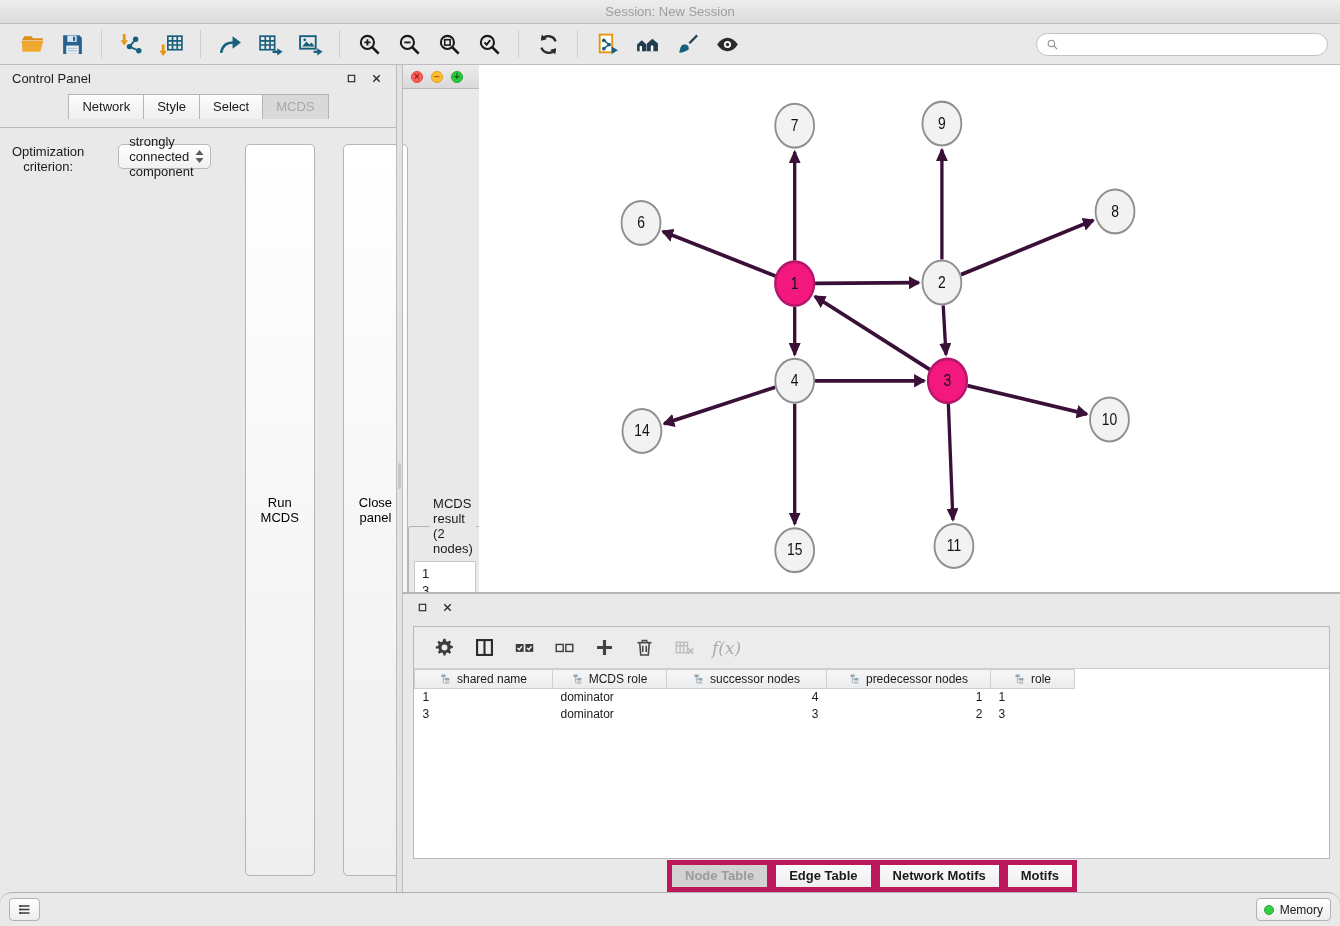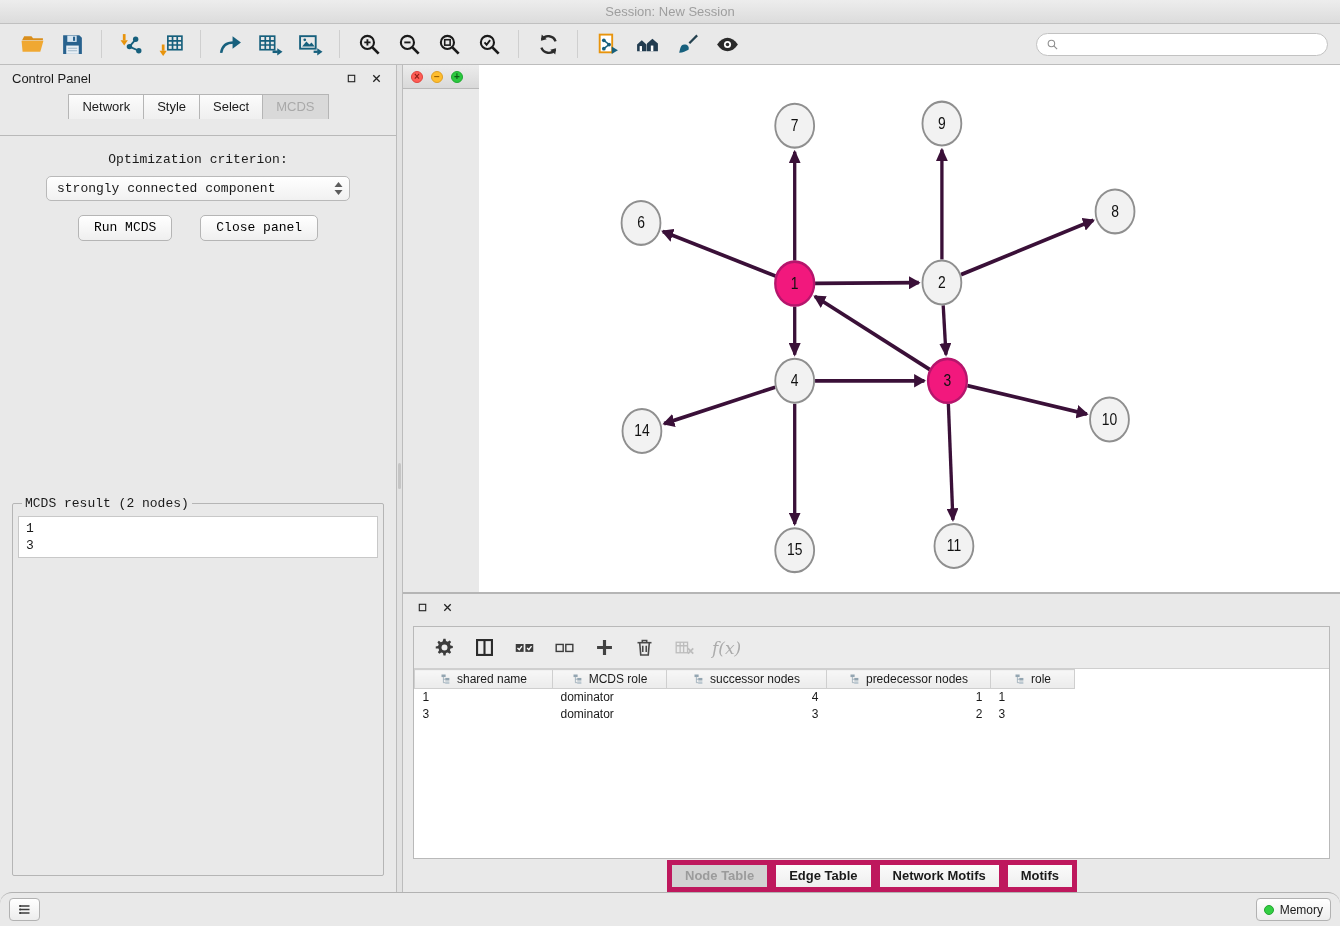--- a/index.html
+++ b/index.html
@@ -24,37 +24,37 @@
 
   .main { flex:1; display:flex; min-height:0; }
 
   
   .control-panel { width:396px; flex:0 0 396px; display:flex; flex-direction:column; background:#e9e9e9; }
   .panel-header { height:27px; flex:0 0 27px; display:flex; align-items:center; padding:0 12px; gap:10px; }
   .panel-header .ph-title { flex:1; }
   .ph-btn { width:15px; height:15px; display:flex; align-items:center; justify-content:center; }
   .ph-btn svg { width:11px; height:11px; }
 
-  .cp-tabbar { display:flex; justify-content:center; padding:2px 0 16px; border-bottom:1px solid #b9b9b9; }
+  .cp-tabbar { display:flex; justify-content:center; padding:2px 0 8px; border-bottom:1px solid #b9b9b9; }
   .cp-tab { padding:4px 13px 5px; border:1px solid #b5b5b5; border-bottom:none; background:linear-gradient(#fcfcfc,#efefef); margin-right:-1px; }
   .cp-tab.active { background:#d9d9d9; color:#a9a9a9; }
 
-  .cp-body { flex:1; display:flex; flex-direction:column; padding:16px 12px; min-height:0;font-family:Liberation Mono, monospace; }
+  .cp-body { flex:1; display:flex; flex-direction:row; padding:16px 12px; min-height:0; }
   .opt-label { text-align:center; margin-bottom:9px; }
   .dropdown { height:25px; margin:0 34px 14px; border:1px solid #b9b9b9; border-radius:5px; background:linear-gradient(#ffffff,#f1f1f1);
               display:flex; align-items:center; padding:0 5px 0 10px; }
   .dropdown .dd-value { flex:1; }
   .dropdown svg { width:11px; height:15px; }
   .btn-row { display:flex; justify-content:center; gap:28px; }
   .mac-btn { padding:4px 15px 5px; border:1px solid #b5b5b5; border-radius:5px; background:linear-gradient(#ffffff,#efefef);
              font-size:13px; font-family:inherit; }
 
   .result-fieldset { margin-top:auto; height:380px; border:1px solid #b5b5b5; border-radius:2px; padding:5px;
                      display:flex; flex-direction:column; background:#e9e9e9; }
-  .result-fieldset legend { padding:0 3px; margin-left:4px; }
+  .result-fieldset legend { padding:0 3px; margin-left:16px; }
   .result-list { flex:1; background:#fff; border:1px solid #c8c8c8; padding:3px 7px; overflow:auto; }
   .result-item { line-height:17px; }
 
   
   .v-splitter { width:7px; flex:0 0 7px; background:#e2e2e2; border-left:1px solid #bcbcbc; border-right:1px solid #bcbcbc; position:relative; }
   .v-splitter::after { content:""; position:absolute; left:1px; top:398px; width:3px; height:26px; background:#c5c5c5; border-radius:2px; }
 
   .right-area { flex:1; display:flex; flex-direction:column; min-width:0; }
 
   

